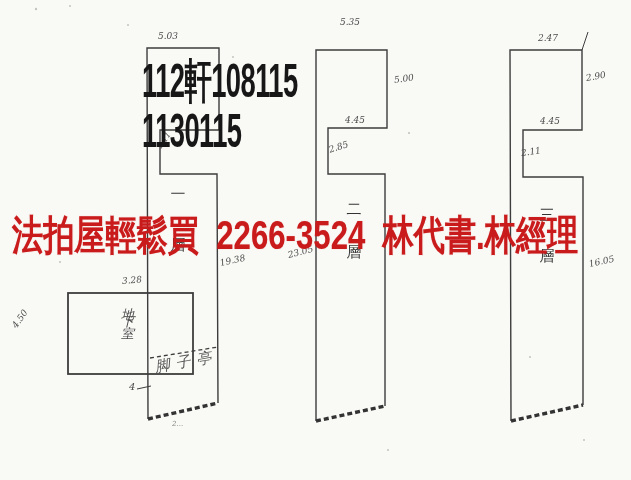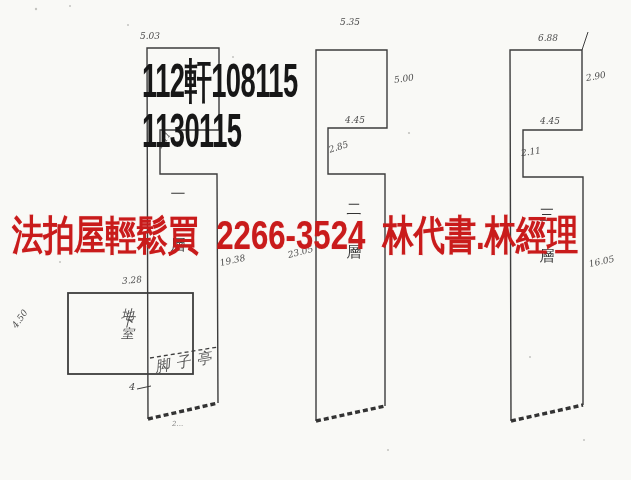--- a/index.html
+++ b/index.html
@@ -86,33 +86,33 @@
         <circle cx="233" cy="57" r="1"></circle>
       <circle cx="409" cy="133" r="1.1"></circle>
         <circle cx="465" cy="247" r="1"></circle>
       <circle cx="530" cy="357" r="1"></circle>
         <circle cx="388" cy="450" r="1"></circle>
       <circle cx="584" cy="440" r="1"></circle>
         <circle cx="60" cy="262" r="1"></circle>
     </g>
   </svg>
 
-  <div class="hand" style="left:140px;top:31px;">5.03</div>
+  <div class="hand" style="left:158px;top:31px;">5.03</div>
   <div class="hand" style="left:159px;top:143px;transform:rotate(-55deg);font-size:8px;">2.11</div>
   <div class="hand" style="left:220px;top:258px;transform:rotate(-12deg);">19.38</div>
   <div class="hand" style="left:129px;top:381px;font-size:10px;">4</div>
   <div class="hand" style="left:172px;top:420px;font-size:7px;opacity:.7;">2...</div>
 
   <div class="hand" style="left:340px;top:17px;">5.35</div>
   <div class="hand" style="left:394px;top:75px;transform:rotate(-8deg);">5.00</div>
   <div class="hand" style="left:345px;top:115px;">4.45</div>
   <div class="hand" style="left:329px;top:145px;transform:rotate(-18deg);">2.85</div>
   <div class="hand" style="left:288px;top:250px;transform:rotate(-14deg);">23.05</div>
 
-  <div class="hand" style="left:538px;top:33px;">6.88</div>
+  <div class="hand" style="left:538px;top:33px;">2.47</div>
   <div class="hand" style="left:586px;top:73px;transform:rotate(-10deg);">2.90</div>
   <div class="hand" style="left:540px;top:116px;">4.45</div>
   <div class="hand" style="left:521px;top:148px;transform:rotate(-8deg);">2.11</div>
   <div class="hand" style="left:589px;top:259px;transform:rotate(-12deg);">16.05</div>
 
   <div class="hand" style="left:122px;top:276px;transform:rotate(-5deg);">3.28</div>
   <div class="hand" style="left:14px;top:322px;transform:rotate(-55deg);">4.50</div>
   <div class="vtext basement-label" style="left:121px;top:297px;">地下室</div>
 
   <div class="vtext floor-label" style="left:170px;top:186px;">一層</div>

